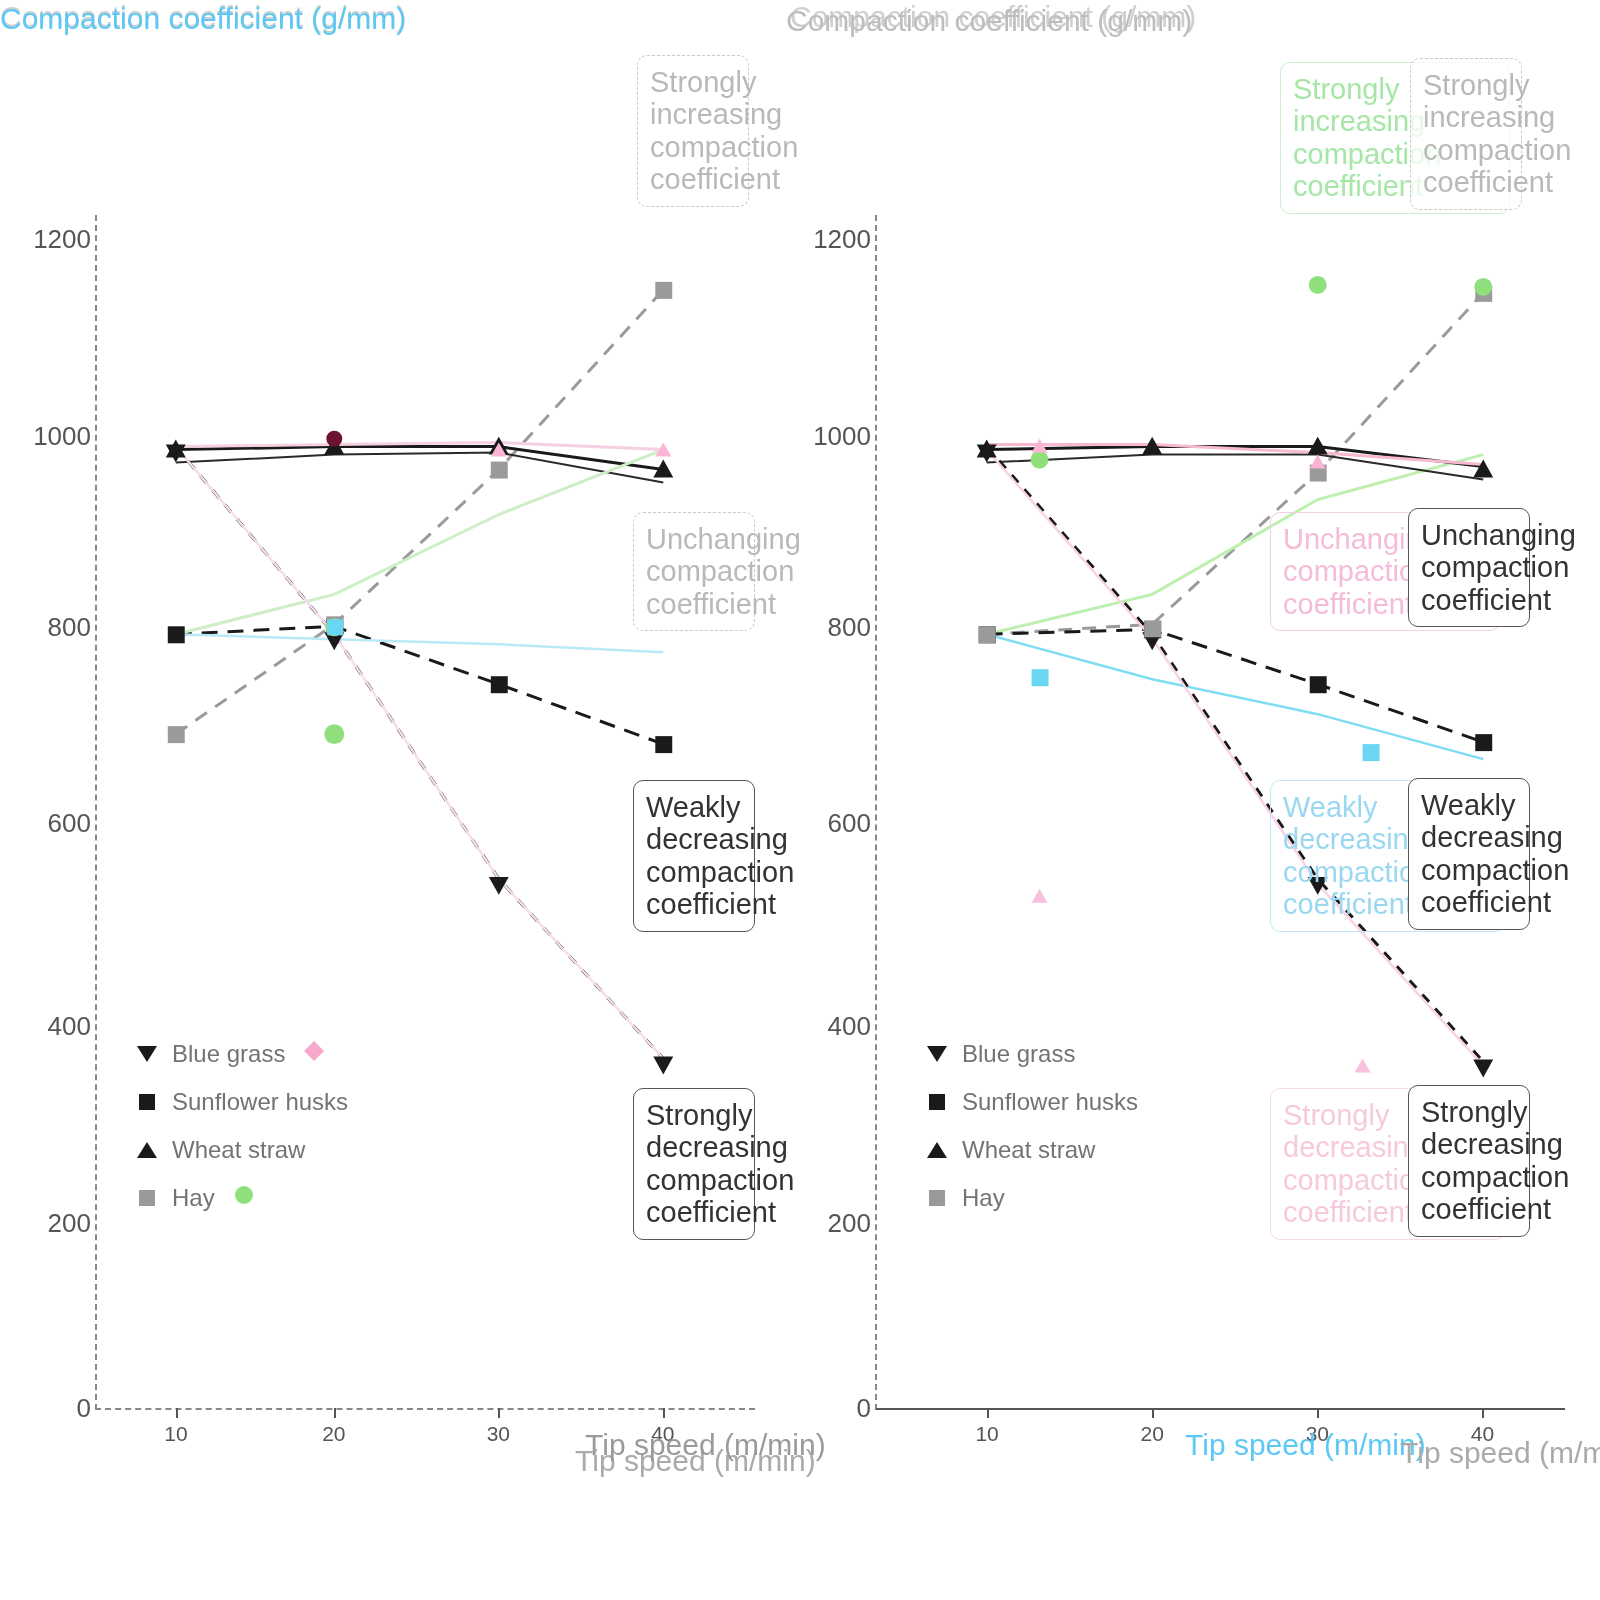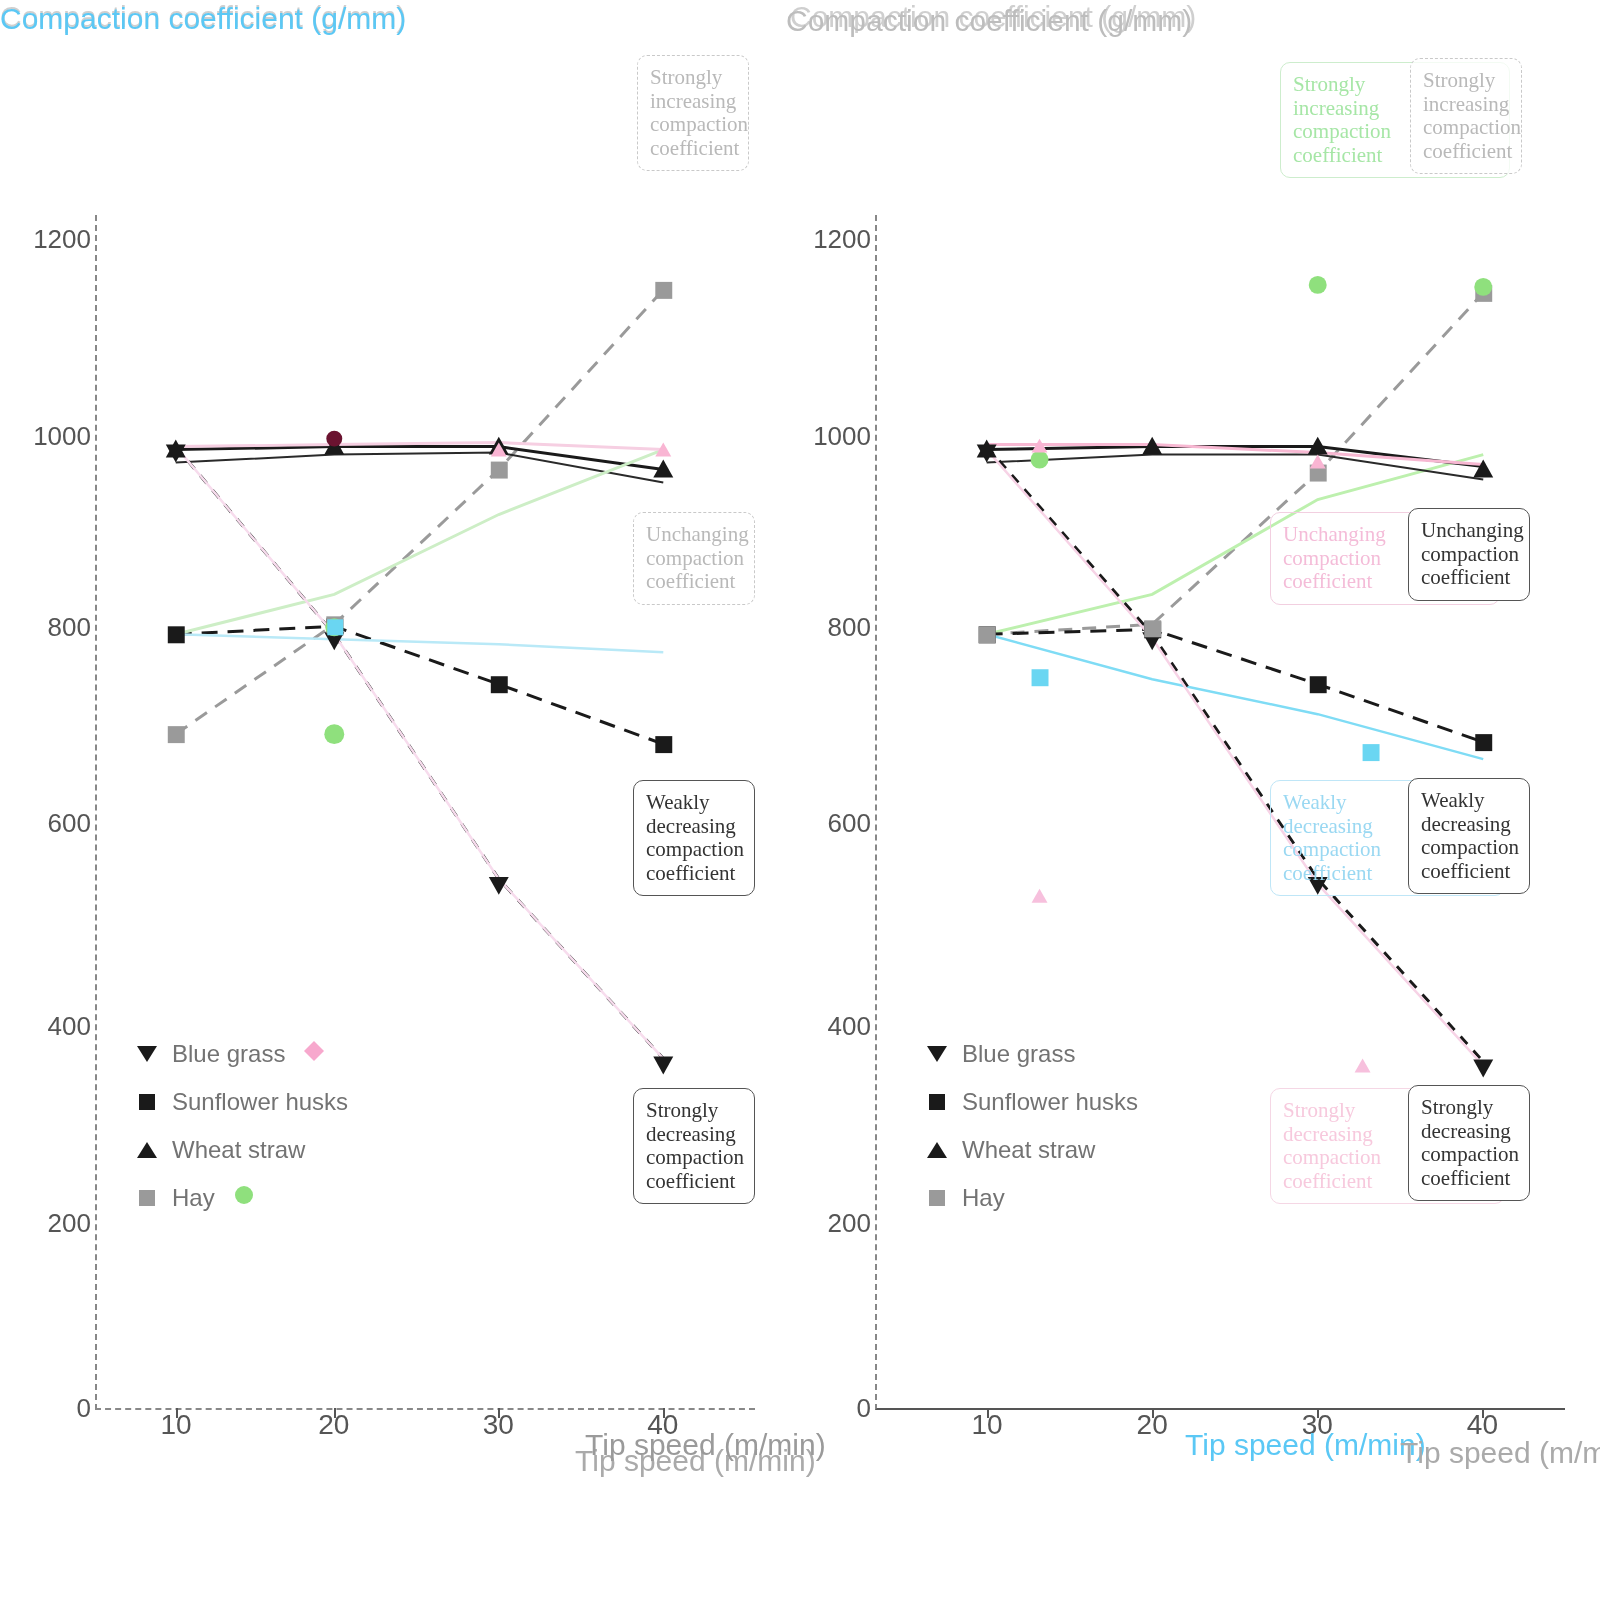--- a/index.html
+++ b/index.html
@@ -52,22 +52,22 @@
     transform:translateY(-50%);
     font-size:26px;
     color:#555;
     white-space:nowrap;
     padding-right:6px;
   }
   .xtick{
     position:absolute;
     top:100%;
     transform:translateX(-50%);
-    margin-top:1px;
-    font-size:28px;
+    margin-top:14px;
+    font-size:21px;
     color:#555;
     white-space:nowrap;
   }
   .xtickmark{
     position:absolute;
     top:100%;
     width:0;height:10px;
     border-left:2px solid #555;
   }
 
@@ -78,27 +78,26 @@
     font-size:24px;
     color:#222;
   }
   .legend .row{display:flex;align-items:center;height:48px;}
   .legend .mk{width:34px;display:flex;justify-content:center;align-items:center;}
   .legend .lbl{margin-left:8px;white-space:nowrap;color:#737373;}
   .legend .extra{margin-left:18px;}
 
   .callout{
     position:absolute;
-    font-size:21px;
+    font-size:29px;
     line-height:1.12;
     padding:10px 12px;
     box-sizing:border-box;
     border-radius:10px;
     white-space:pre-line;
-    font-family:Liberation Serif, serif;
   }
   .callout.ghost{
     color:#b9b9b9;
     border:1px dashed #c9c9c9;
     background:rgba(255,255,255,0.75);
   }
   .callout.green{color:#a6e6a6;border:1px solid #cdedcd;}
   .callout.pink{color:#f4bcd8;border:1px solid #f2cfe0;}
   .callout.blue{color:#9ad8f2;border:1px solid #bfe6f7;}
   .callout.pink2{color:#f7c9dd;border:1px solid #f5d7e5;}

